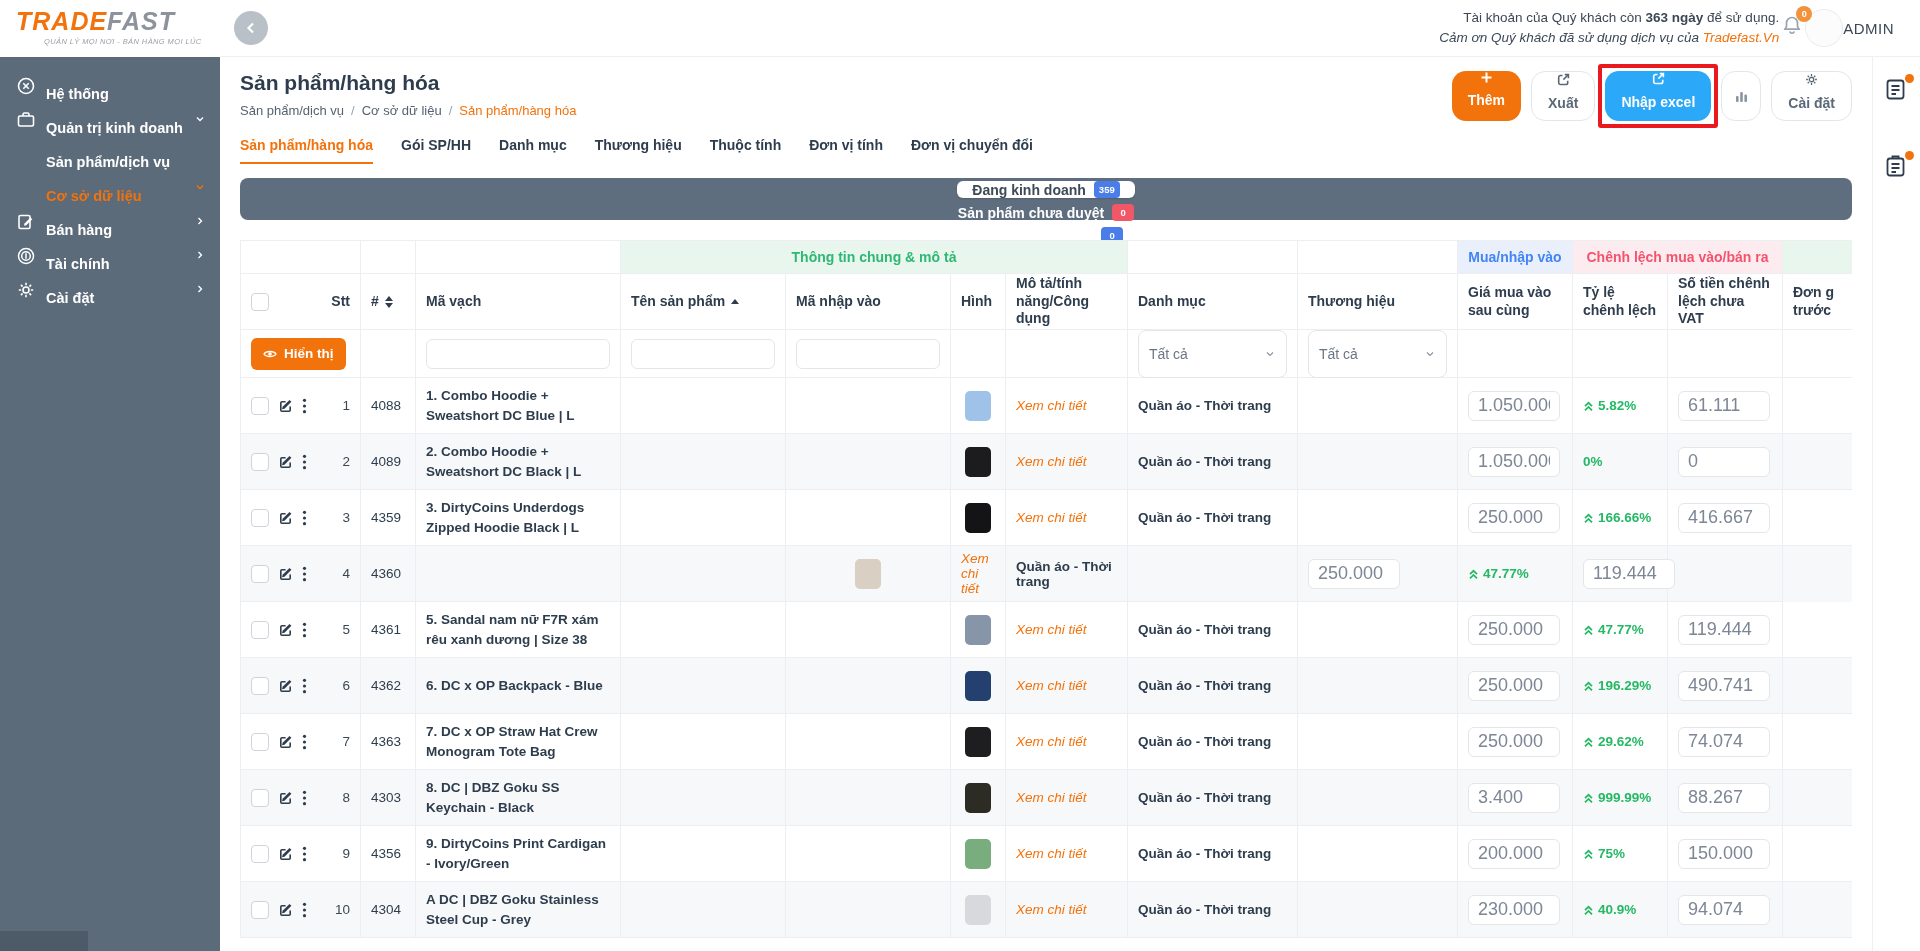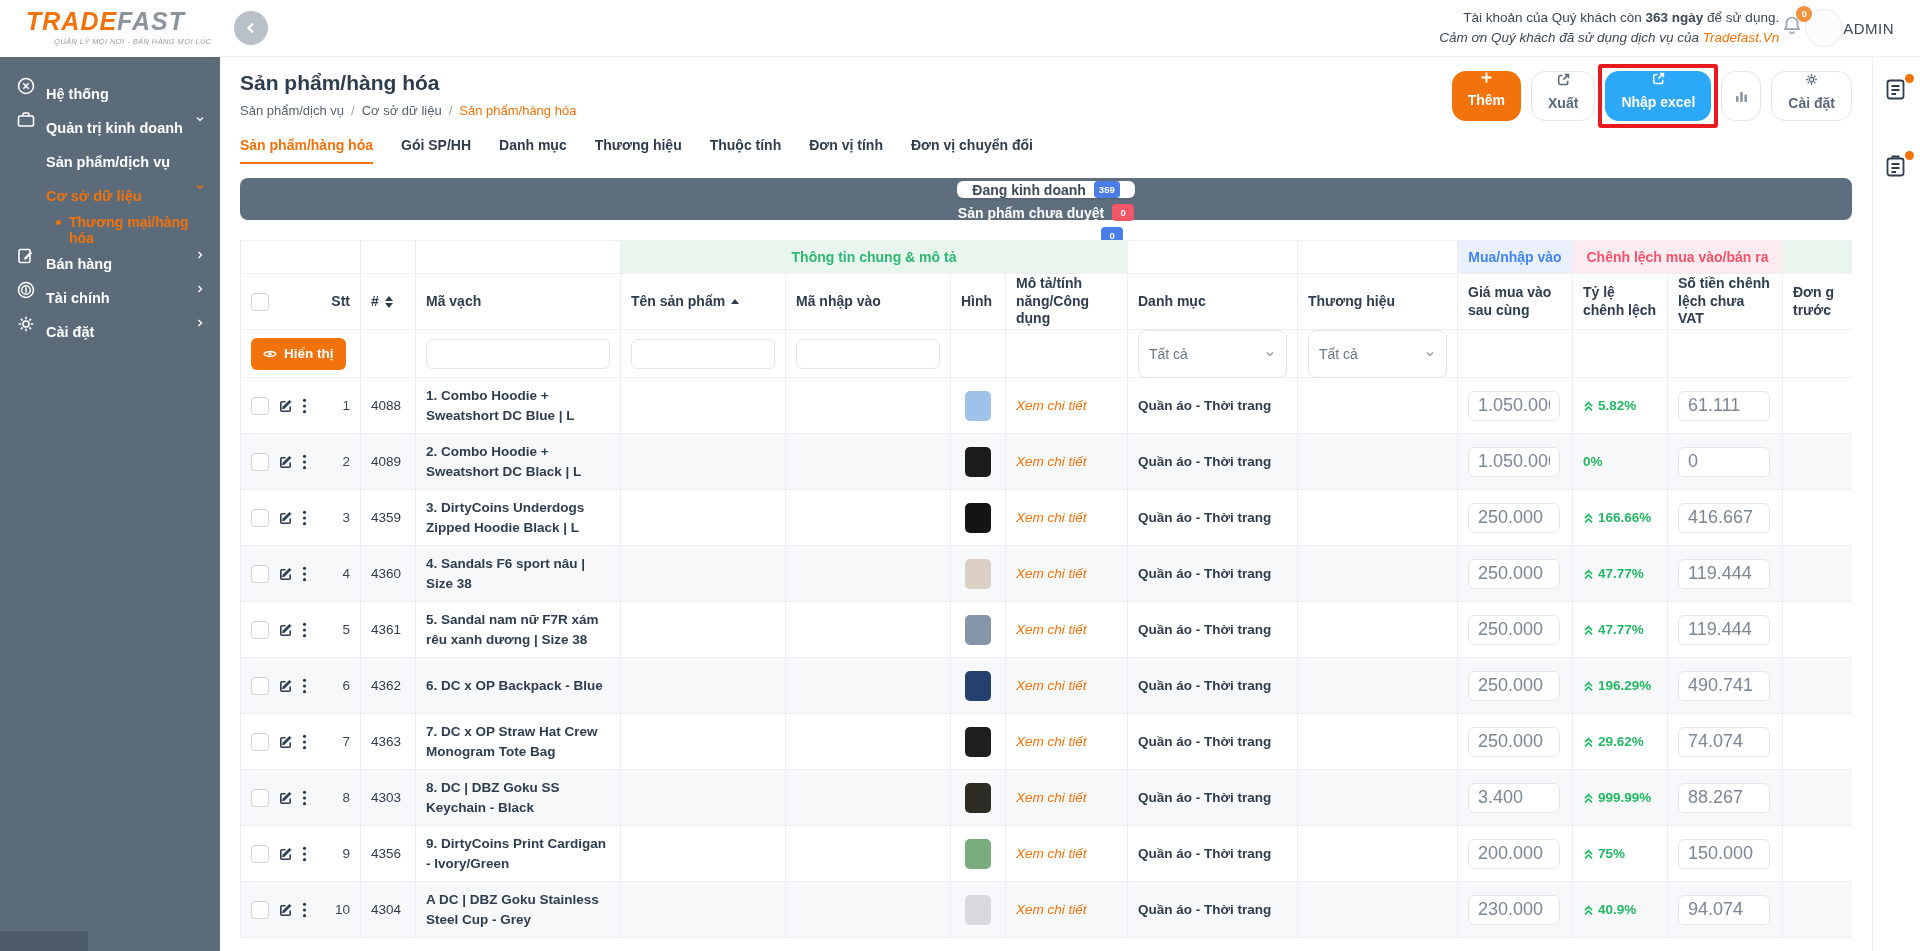--- a/index.html
+++ b/index.html
@@ -1,21 +1,21 @@
 <!DOCTYPE html>
 <html><head>
 <meta charset="utf-8">
 <style>
   * { margin:0; padding:0; box-sizing:border-box; }
   html,body { width:1920px; height:951px; overflow:hidden; background:#fff;
     font-family:"Liberation Sans", sans-serif; color:#2e3d4d; }
 
   
   .sidebar { position:absolute; left:0; top:0; width:220px; height:951px; background:#5c6b7a; }
-  .logo-area { height:57px; background:#fff; padding:9px 0 0 26px; }
+  .logo-area { height:57px; background:#fff; padding:9px 0 0 16px; }
   .brand { font-style:italic; font-weight:900; font-size:25px; letter-spacing:1px; line-height:1; }
   .brand .b1 { color:#f2720c; } .brand .b2 { color:#8d939c; }
   .tagline { font-size:7.5px; color:#9aa0a8; font-style:italic; letter-spacing:.4px; margin-top:3px;margin-left:28px; }
   .menu { padding-top:12px; }
   .mitem { display:flex; align-items:center; height:34px; padding:0 14px 0 16px;
     color:#fff; font-weight:700; font-size:14.5px; cursor:pointer; }
   .mitem .micon { width:20px; height:20px; margin-right:10px; flex:0 0 20px; }
   .mitem .grow { flex:1;margin-top:16px; }
   .mitem.sub { padding-left:46px; }
   .mitem.sub2 { padding-left:56px; font-size:14px; }
@@ -156,24 +156,20 @@
     <div class="mitem sub">
       <span class="grow">Sản phẩm/dịch vụ</span>
     </div>
     <div class="mitem sub orange">
       <span class="grow">Cơ sở dữ liệu</span>
       <span>
         <svg width="12" height="12" viewBox="0 0 20 20" fill="none" stroke="#f2720c" stroke-width="2.2">
             <path d="M5 7.5l5 5 5-5"></path>
           </svg>
       </span>
-    </div>
-    <div class="mitem sub2 orange">
-      <span class="bullet"></span>
-      <span class="grow">Thương mại/hàng hóa</span>
     </div>
     <div class="mitem">
       <span class="micon">
         <svg width="20" height="20" viewBox="0 0 20 20" fill="none" stroke="#fff" stroke-width="1.6">
             <rect x="3" y="3.5" width="11" height="13" rx="1.5"></rect>
             <path d="M8.5 11.5l6-6 1.8 1.8-6 6-2.3.5z" fill="#fff" stroke="none"></path>
           </svg>
       </span>
       <span class="grow">Bán hàng</span>
       <span>
@@ -585,23 +581,20 @@
                 <circle cx="2.5" cy="2.3" r="1.6"></circle>
                 <circle cx="2.5" cy="8" r="1.6"></circle>
                 <circle cx="2.5" cy="13.7" r="1.6"></circle>
               </svg>
             </span>
             <span class="stt-num">4</span>
           </div>
           <div class="cell">
             <span>4360</span>
           </div>
-          <div class="cell name-cell">
-            <span>4. Sandals F6 sport nâu | Size 38</span>
-          </div>
           <div class="cell"></div>
           <div class="cell"></div>
           <div class="cell">
             <span class="thumb" style="background:#d9cfc2"></span>
           </div>
           <div class="cell">
             <span class="detail-link">Xem chi tiết</span>
           </div>
           <div class="cell">
             <span class="cat">Quần áo - Thời trang</span>

